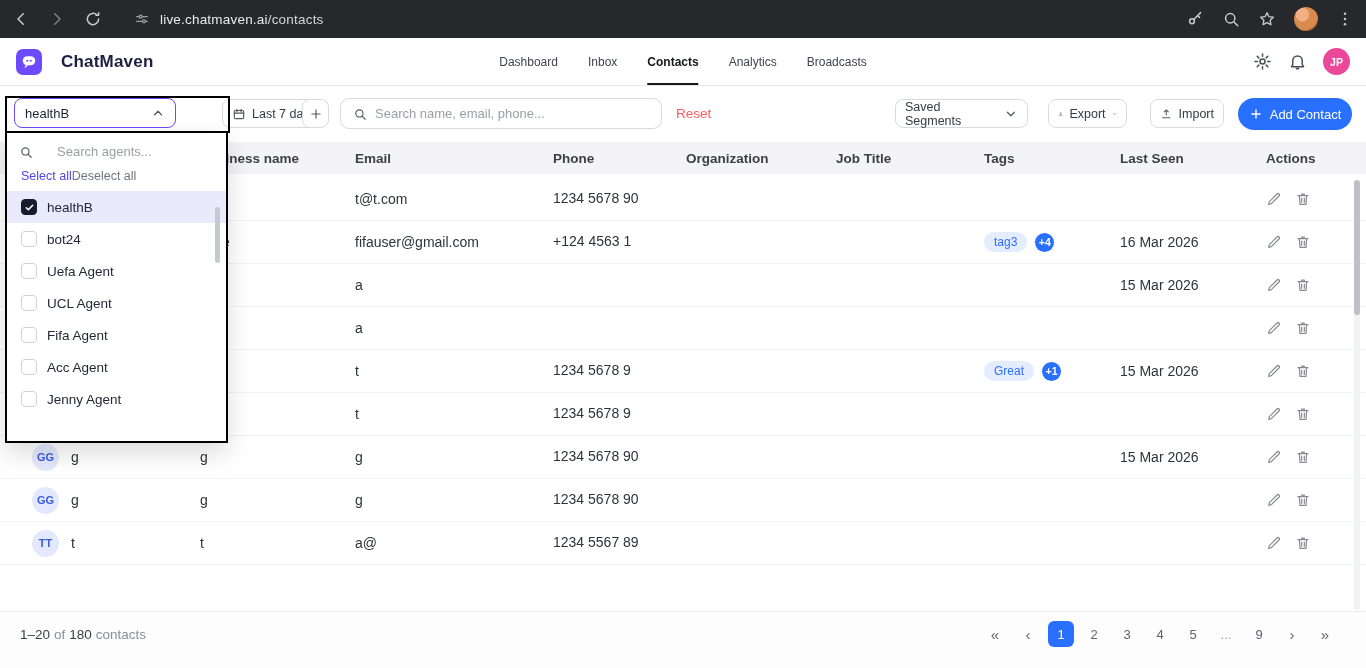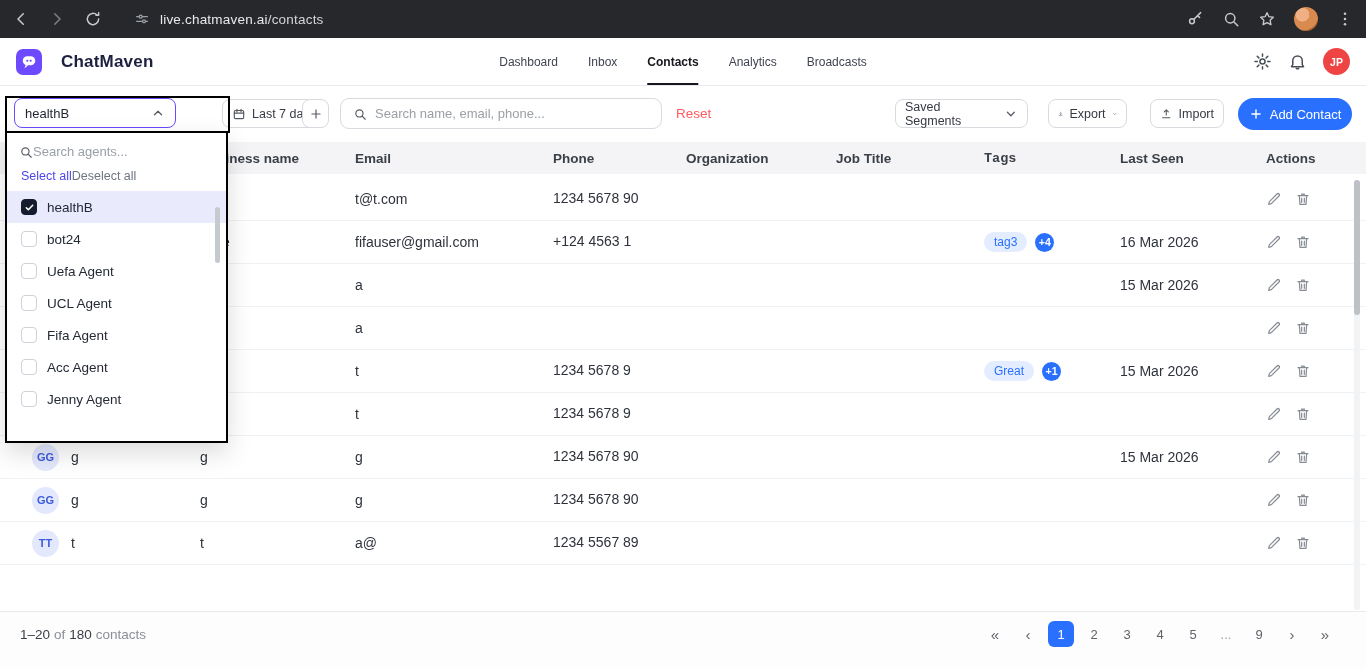--- a/index.html
+++ b/index.html
@@ -21,21 +21,21 @@
   .app-header { position:absolute; top:38px; left:0; right:0; height:48px; background:#fff; border-bottom:1px solid #e8eaee; display:flex; align-items:center; padding:0 16px; }
   .logo { display:flex; align-items:center; gap:19px; cursor:pointer; }
   .logo-mark { width:26px; height:26px; border-radius:7px; background:#6d4aff; display:flex; align-items:center; justify-content:center; }
   .logo-text { font-size:17px; font-weight:bold; color:#1d2040; letter-spacing:.2px; }
   .nav { position:absolute; left:50%; transform:translateX(-50%); height:100%; display:flex; gap:30px; }
   .nav-item { height:100%; display:flex; align-items:center; font-size:12px; color:#3f4450; cursor:pointer; position:relative; }
   .nav-item.active { color:#15171c; font-weight:bold; }
   .nav-item.active::after { content:""; position:absolute; left:0; right:0; bottom:0; height:2px; background:#15171c; }
   .hdr-right { margin-left:auto; display:flex; align-items:center; gap:16px; }
   .hicon { width:19px; height:19px; color:#4a4f57; cursor:pointer; }
-  .hdr-avatar { width:27px; height:27px; border-radius:50%; background:#ef4444; color:#fff; font-size:10.5px; font-weight:bold; display:flex; align-items:center; justify-content:center; cursor:pointer; }
+  .hdr-avatar { width:27px; height:27px; border-radius:50%; background:#ec4899; color:#fff; font-size:10.5px; font-weight:bold; display:flex; align-items:center; justify-content:center; cursor:pointer; }
 
   
   .main { position:absolute; top:86px; left:0; right:0; bottom:44px; background:#fff; }
 
   
   .agent-select { position:absolute; left:14px; top:12px; width:162px; height:30px; border:1px solid #6d4aff; border-radius:8px; background:#fff; display:flex; align-items:center; padding:0 10px; gap:6px; font-size:13px; color:#1f2430; cursor:pointer; z-index:5; }
   .agent-select .val { flex:1; }
   .tbtn { position:absolute; top:13px; height:29px; background:#fff; border:1px solid #d7dade; border-radius:8px; display:flex; align-items:center; justify-content:center; gap:6px; font-size:12.5px; color:#353a43; padding:0 9px; cursor:pointer; }
   .date-btn { left:222px; }
   .plus-btn { left:302px; width:27px; padding:0; }
@@ -49,21 +49,21 @@
   .add-btn { position:absolute; left:1238px; top:12px; width:114px; height:32px; background:#2970ff; border:none; border-radius:16px; color:#fff; font-size:13px; display:flex; align-items:center; justify-content:center; gap:7px; cursor:pointer; }
   .ticon { width:14px; height:14px; color:#555b64; }
   .add-btn .ticon { color:#fff; }
 
   
   .thead { position:absolute; top:56px; left:0; right:0; height:32px; background:#f4f4f6; display:grid; grid-template-columns:168px 145px 208px 127px 150px 150px 130px 145px 90px; padding-left:32px; align-items:center; font-size:13.5px; font-weight:bold; color:#3b4048; }
   .th { padding-left:0; white-space:nowrap; }
   .th.c-name { padding-left:34px; }
   .th.c-email, .th.c-seen { padding-left:10px; }
   .th.c-org, .th.c-job { padding-left:6px; }
-  .th.c-tags { padding-left:4px;font-family:Liberation Mono, monospace; }
+  .th.c-tags { padding-left:4px; }
   .th.c-actions { padding-left:11px; }
   .rows { position:absolute; top:92px; left:0; right:0; }
   .tr { height:43px; display:grid; grid-template-columns:168px 145px 208px 127px 150px 150px 130px 145px 90px; padding-left:32px; align-items:center; border-bottom:1px solid #f1f2f4; font-size:14px; color:#2e323b; }
   .td { overflow:hidden; }
   .td.c-name { display:flex; align-items:center; gap:12px; overflow:visible; }
   .avatar { width:27px; height:27px; border-radius:50%; background:#e3e8fd; color:#3b5bdb; font-size:11px; font-weight:bold; display:flex; align-items:center; justify-content:center; flex:0 0 auto; }
   .avatar:empty { visibility:hidden; }
   .td.c-email, .td.c-seen { padding-left:10px; }
   .td.c-phone { line-height:1.25; }
   .td.c-tags { padding-left:4px; display:flex; align-items:center; }
@@ -77,21 +77,21 @@
   .td.c-actions { display:flex; gap:13px; padding-left:11px; }
   .aicon { width:16px; height:16px; color:#868b93; cursor:pointer; }
 
   
   .v-scroll { position:absolute; right:6px; top:94px; width:6px; height:430px; background:#f1f3f4; border-radius:3px; }
   .v-thumb { position:absolute; top:0; left:0; width:6px; height:135px; background:#bdc1c6; border-radius:3px; cursor:pointer; }
 
   
   .select-annotation { position:absolute; left:5px; top:10px; width:225px; height:37px; border:2px solid #000; z-index:40; pointer-events:none; }
   .agents-panel { position:absolute; left:5px; top:45px; width:223px; height:312px; background:#fff; border:2px solid #000; box-shadow:0 10px 24px rgba(0,0,0,.14); z-index:30; }
-  .ap-search { display:flex; align-items:center; gap:0; padding:11px 12px 7px 12px; }
+  .ap-search { display:flex; align-items:center; gap:24px; padding:11px 12px 7px 12px; }
   .ap-search input { border:none; outline:none; flex:1; font-size:13px; color:#444; font-family:"Liberation Sans",sans-serif; width:100%; }
   .ap-search input::placeholder { color:#9aa0a6; }
   .ap-links { display:flex; justify-content:flex-start; padding:3px 14px 8px 14px; font-size:12.5px; }
   .link-select-all { color:#4f46e5; cursor:pointer; }
   .link-deselect-all { color:#6f7580; cursor:pointer; }
   .ap-item { height:32px; display:flex; align-items:center; gap:10px; padding:0 14px; font-size:13.5px; color:#242935; cursor:pointer; }
   .ap-item.selected { background:#e9ebfd; }
   .cbox { width:16px; height:16px; border:1.5px solid #cfd3d9; border-radius:4px; background:#fff; flex:0 0 auto; display:flex; align-items:center; justify-content:center; }
   .cbox.checked { background:#141c2e; border-color:#141c2e; }
   .cbox svg { width:11px; height:11px; color:#fff; }

